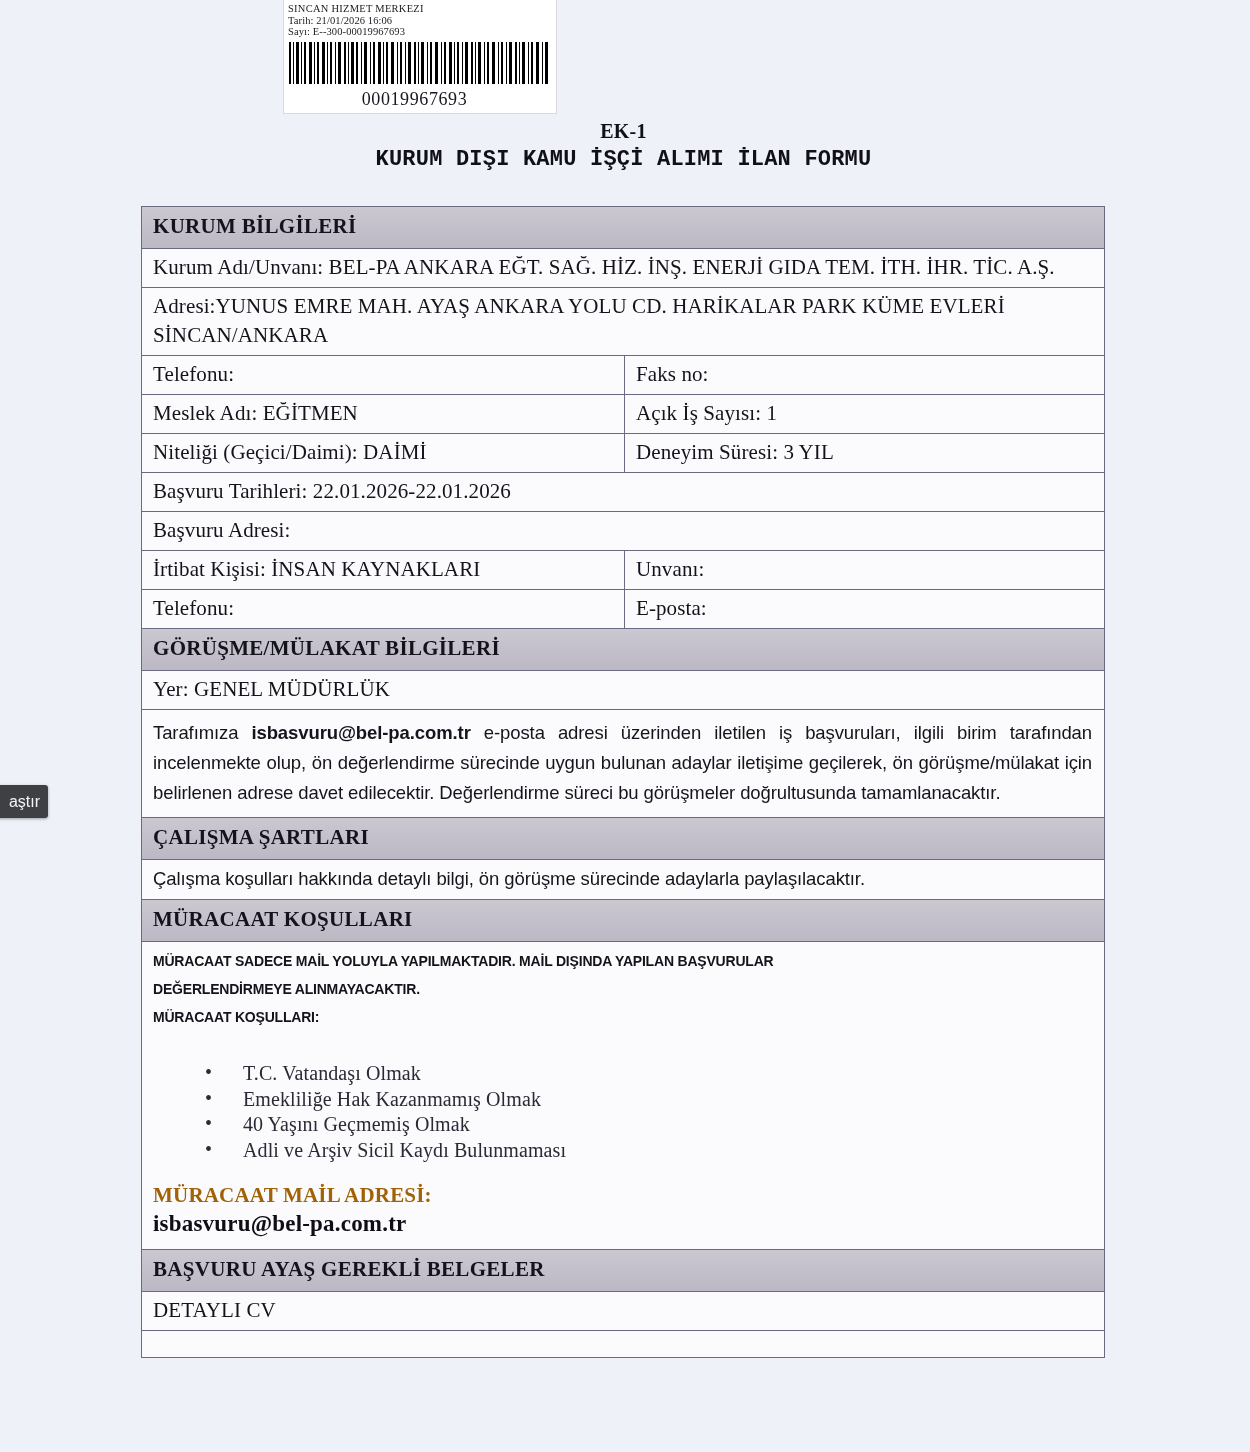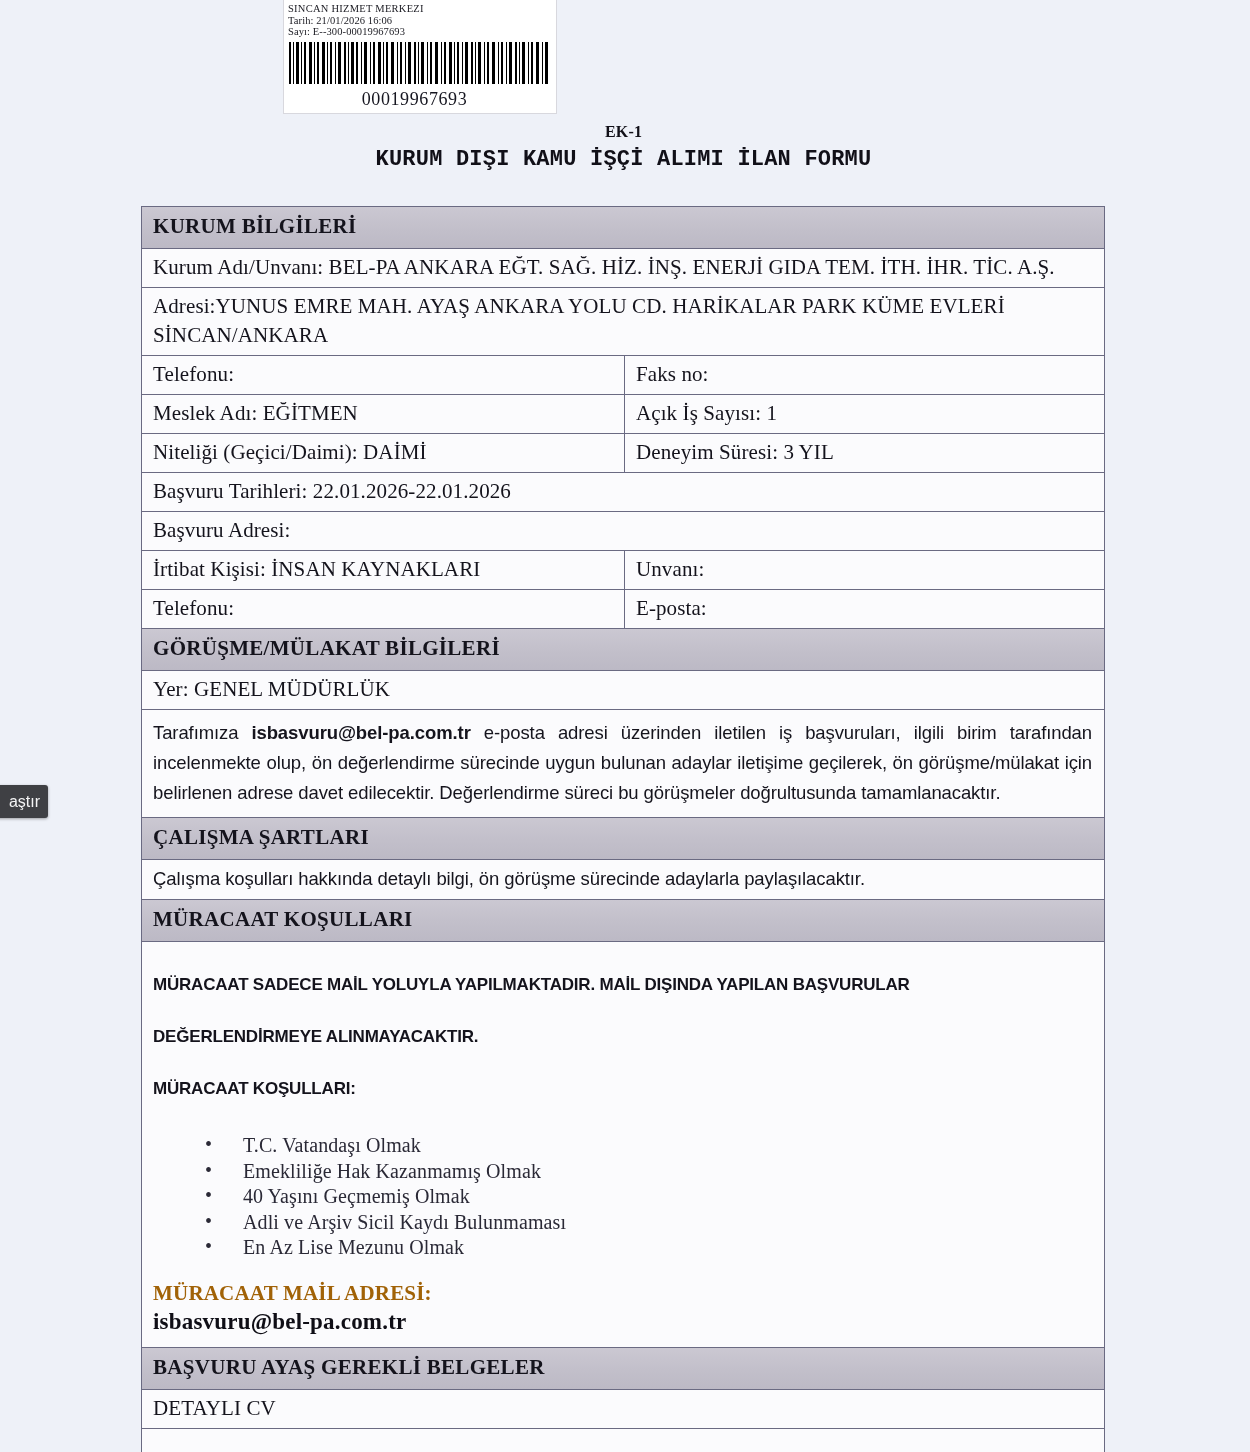--- a/index.html
+++ b/index.html
@@ -59,21 +59,21 @@
   .doc-head {
     position: absolute;
     left: 141px;
     top: 118px;
     width: 965px;
     text-align: center;
   }
   .doc-head .ek {
     font-family: "Liberation Serif", serif;
     font-weight: bold;
-    font-size: 16px;
+    font-size: 20px;
     line-height: 27px;
     letter-spacing: .2px;
   }
   .doc-head .formtitle {
     font-family: Liberation Mono, monospace;
     font-weight: bold;
     font-size: 22px;
     line-height: 29px;
     letter-spacing: .2px;
   }
@@ -142,25 +142,24 @@
     color: #15141d;
     padding: 6px 12px 7px 11px;
     letter-spacing: -.1px;
   }
 
   
   .muracaat-block { padding: 5px 12px 10px 11px; width:100%; box-sizing:border-box; }
   .muracaat-block .hl {
     font-family: "Liberation Sans", sans-serif;
     font-weight: bold;
-    font-size: 17px;
+    font-size: 14px;
     line-height: 28px;
     color: #14131c;
     letter-spacing: -.2px;
-    margin-top: 24px;
   }
   .muracaat-block ul {
     margin: 30px 0 18px 0;
     padding-left: 52px;
     list-style: none;
   }
   .muracaat-block ul li {
     font-family: "Liberation Serif", serif;
     font-size: 20px;
     line-height: 25.5px;
@@ -361,21 +360,20 @@
   <div class="row">
     <div class="muracaat-block">
       <div class="hl">MÜRACAAT SADECE MAİL YOLUYLA YAPILMAKTADIR. MAİL DIŞINDA YAPILAN BAŞVURULAR</div>
       <div class="hl">DEĞERLENDİRMEYE ALINMAYACAKTIR.</div>
       <div class="hl">MÜRACAAT KOŞULLARI:</div>
       <ul>
         <li>T.C. Vatandaşı Olmak</li>
         <li>Emekliliğe Hak Kazanmamış Olmak</li>
         <li>40 Yaşını Geçmemiş Olmak</li>
         <li>Adli ve Arşiv Sicil Kaydı Bulunmaması</li>
-        <li>En Az Lise Mezunu Olmak</li>
       </ul>
       <div class="mail-label">MÜRACAAT MAİL ADRESİ:</div>
       <div class="mail-addr">isbasvuru@bel-pa.com.tr</div>
     </div>
   </div>
 
   <div class="row">
     <div class="band">BAŞVURU AYAŞ GEREKLİ BELGELER</div>
   </div>
   <div class="row">

